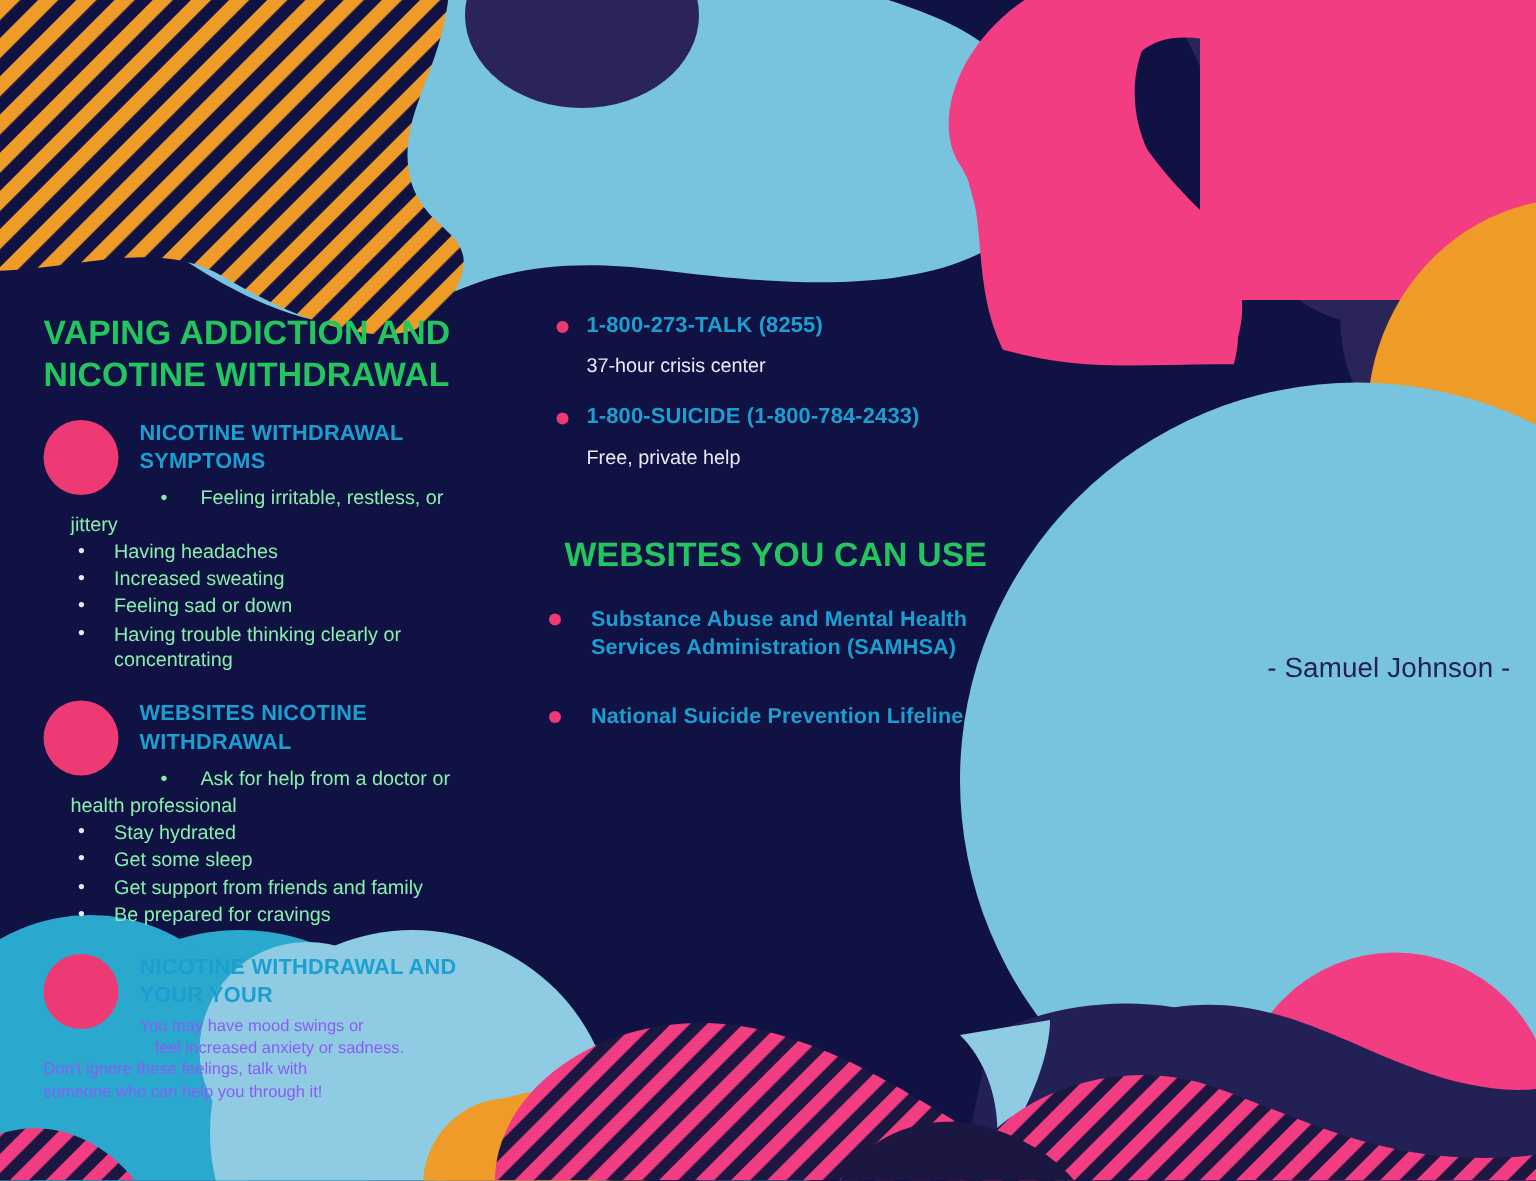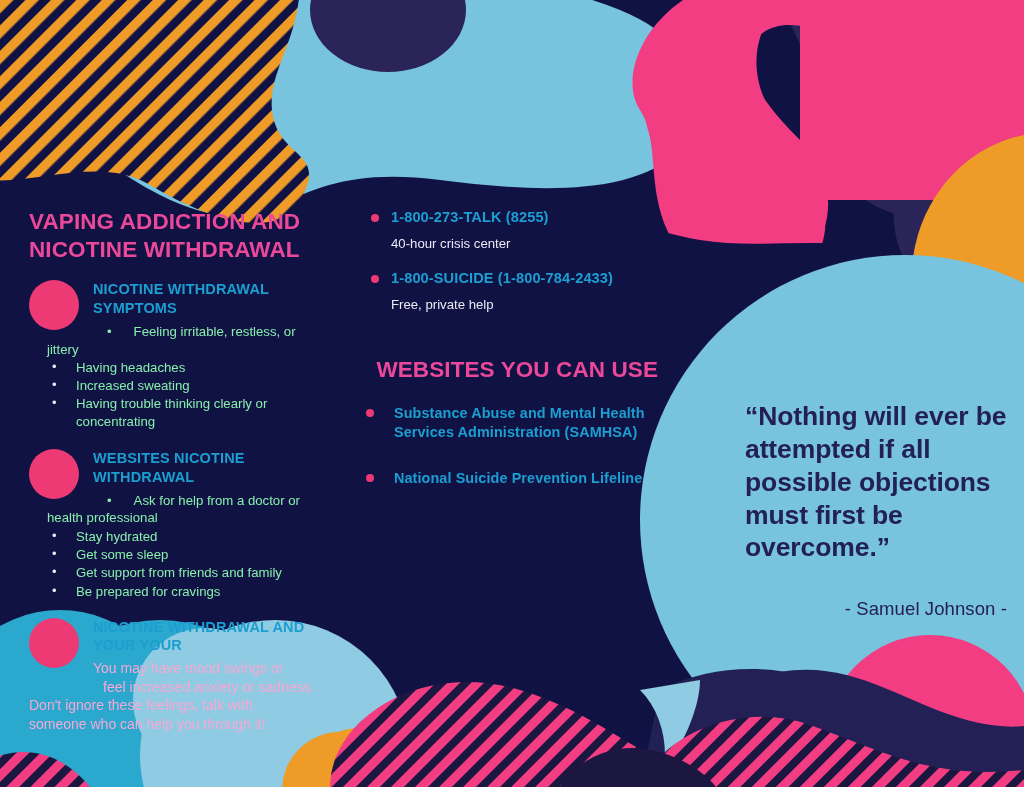--- a/index.html
+++ b/index.html
@@ -19,21 +19,21 @@
   .col{position:absolute;}
   #col-left{left:29px;top:208px;width:300px;}
   #col-mid{left:366px;top:208px;width:292px;}
   #col-right{left:745px;top:400px;width:262px;}
 
   h2.section-title{
     margin:0 0 16px 0;
     font-size:22.5px;
     line-height:1.25;
     font-weight:bold;
-    color:#ec4899;
+    color:#22c55e;
     letter-spacing:.1px;
   }
 
   .block{position:relative;margin-bottom:10px;}
   .dot-circle{
     position:absolute;
     left:0;top:0;
     width:50px;height:50px;
     border-radius:50%;
     background:#ED3A75;
@@ -131,22 +131,22 @@
     margin:34px 0 0 0;
     text-align:right;
     color:#232056;
     font-size:18.5px;
     font-weight:normal;
     letter-spacing:.1px;
   }
 
   .mood-para{
     margin:4px 0 0 0;
-    color:#f9a8d4;
-    font-size:14px;
+    color:#8b5cf6;
+    font-size:11px;
     line-height:1.33;
   }
   .mood-para .l1{display:block;padding-left:64px;}
   .mood-para .l2{display:block;padding-left:74px;}
   .mood-para .l3{display:block;padding-left:0px;}
   .mood-para .l4{display:block;padding-left:0px;}
 </style>
 </head>
 <body>
 
@@ -277,20 +277,21 @@
 
       <div class="block">
         <span class="dot-circle"></span>
         <p class="sub-head">NICOTINE WITHDRAWAL SYMPTOMS</p>
         <ul class="bullets">
           <li class="first">
             <span style="padding-left:60px;">•</span>&nbsp;&nbsp;&nbsp;&nbsp;&nbsp;&nbsp;<span>Feeling irritable, restless, or jittery</span>
           </li>
           <li>Having headaches</li>
           <li>Increased sweating</li>
+          <li>Feeling sad or down</li>
           <li>Having trouble thinking clearly or concentrating</li>
         </ul>
       </div>
 
       <div class="block" style="margin-top:19px;">
         <span class="dot-circle"></span>
         <p class="sub-head">WEBSITES NICOTINE WITHDRAWAL</p>
         <ul class="bullets">
           <li class="first">
             <span style="padding-left:60px;">•</span>&nbsp;&nbsp;&nbsp;&nbsp;&nbsp;&nbsp;<span>Ask for help from a doctor or health professional</span>
@@ -314,39 +315,38 @@
       </div>
     </div>
 
     <div class="col" id="col-mid">
 
 
 
       <ul class="linklist">
         <li>
           <span class="link-main">1-800-273-TALK (8255)</span>
-          <span class="link-sub">40-hour crisis center</span>
+          <span class="link-sub">37-hour crisis center</span>
         </li>
         <li>
           <span class="link-main">1-800-SUICIDE (1-800-784-2433)</span>
           <span class="link-sub">Free, private help</span>
         </li>
       </ul>
 
       <h2 class="section-title mid-title" id="websites-title">WEBSITES YOU CAN USE</h2>
 
       <ul class="linklist sites">
         <li>
           <span class="link-main">Substance Abuse and Mental Health Services Administration (SAMHSA)</span>
         </li>
         <li>
           <span class="link-main">National Suicide Prevention Lifeline</span>
         </li>
       </ul>
     </div>
 
     <div class="col" id="col-right">
-      <p class="quote-text">“Nothing will ever be attempted if all possible objections must first be overcome.”</p>
       <p class="quote-author">- Samuel Johnson -</p>
     </div>
 
   </div>
 </div>
 
 </body></html>

